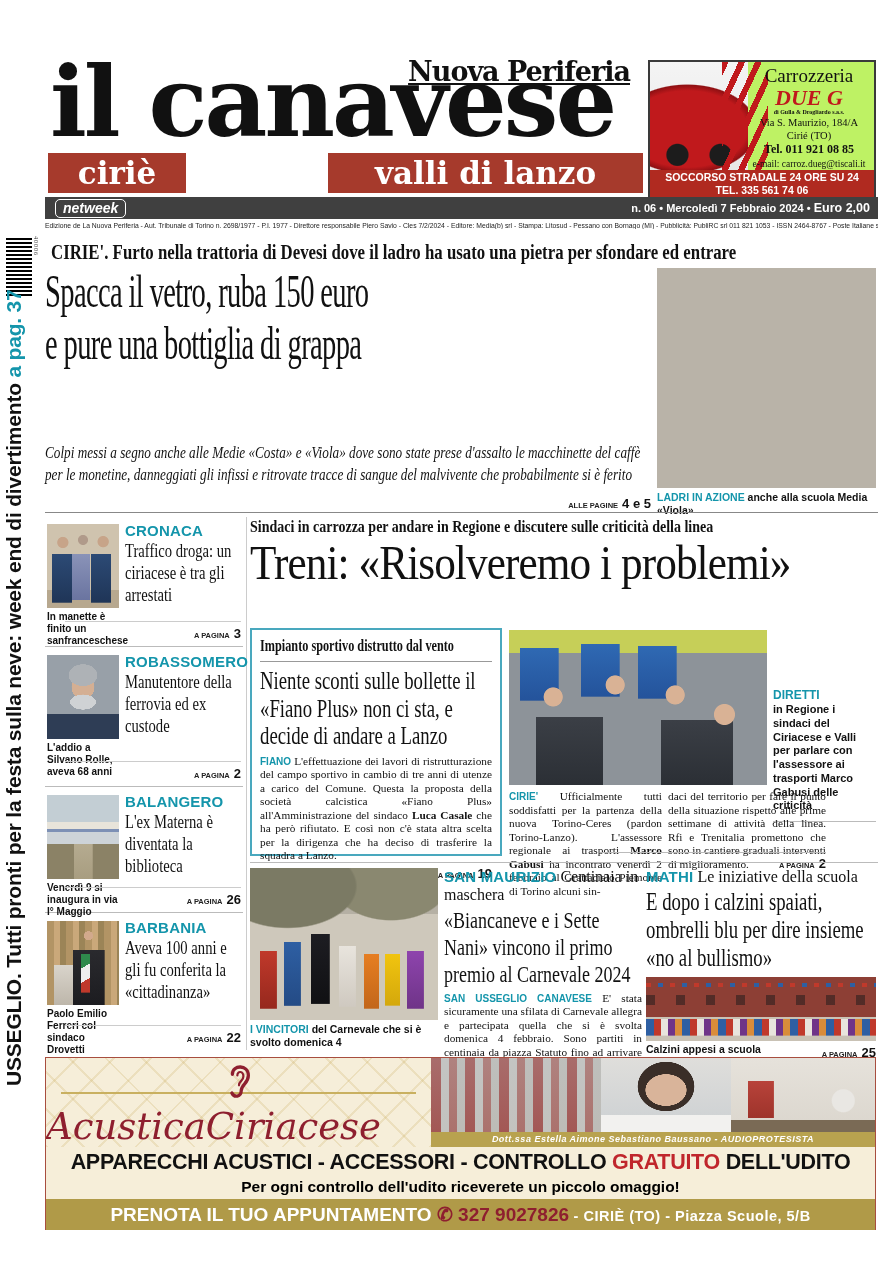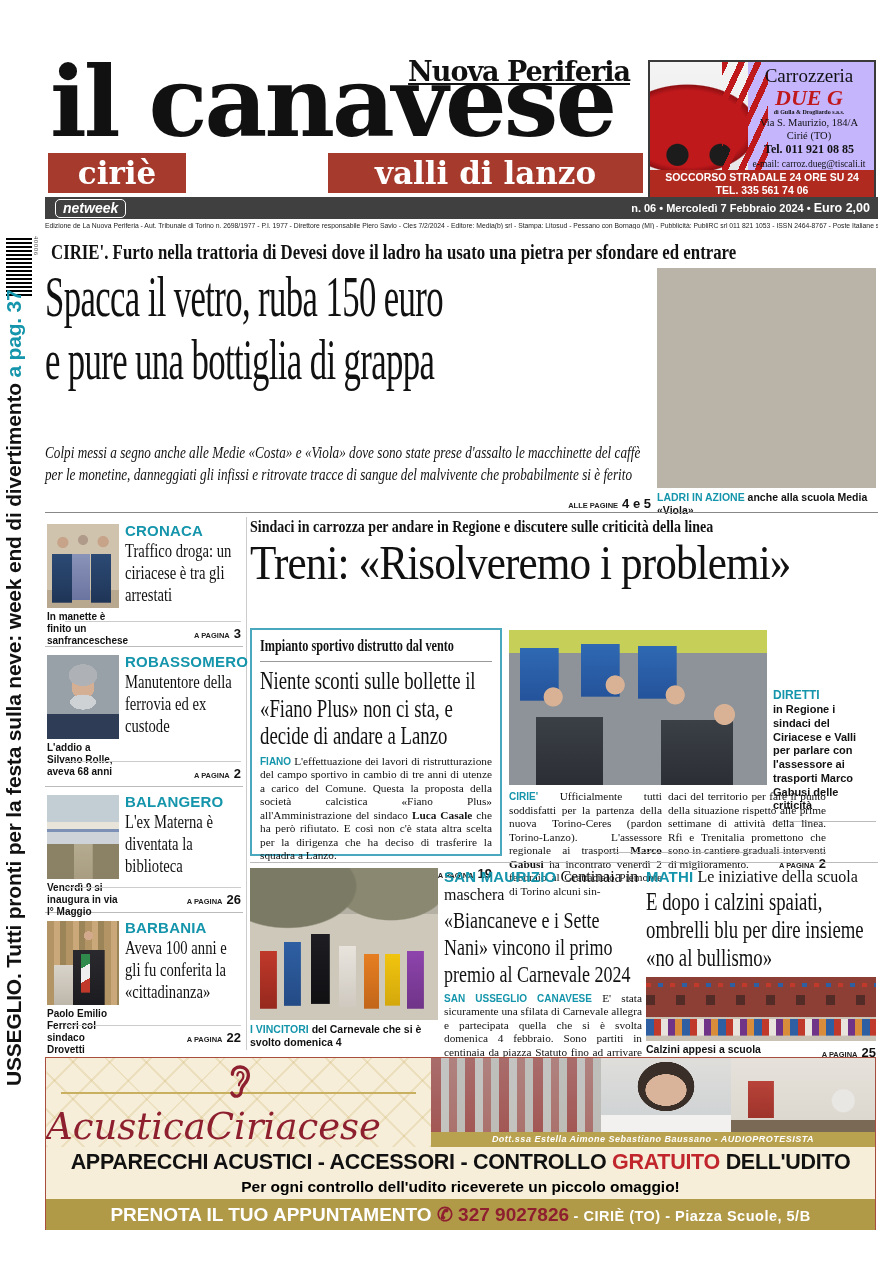--- a/index.html
+++ b/index.html
@@ -26,21 +26,21 @@
   .np{left:300px;top:56px;width:330px;text-align:right;font-family:"DejaVu Serif",serif;
       font-weight:bold;font-size:27px;letter-spacing:-1px;text-decoration:underline;}
   .logo{left:50px;top:56px;font-family:"DejaVu Serif",serif;font-weight:bold;
         font-size:97px;line-height:.95;letter-spacing:-3px;}
   .edbox{background:#a63a2c;color:#fff;font-family:"DejaVu Serif",serif;font-weight:bold;
          font-size:31px;text-align:center;line-height:40px;height:40px;}
   .ed-left{left:48px;top:153px;width:138px;}
   .ed-right{left:328px;top:153px;width:315px;}
 
   
-  .adbox{left:648px;top:60px;width:228px;height:139px;border:2px solid #3a3a3a;background:#c4b5fd;box-sizing:border-box;}
+  .adbox{left:648px;top:60px;width:228px;height:139px;border:2px solid #3a3a3a;background:#bef264;box-sizing:border-box;}
   .ad-car{position:absolute;left:0;top:0;width:98px;height:108px;overflow:hidden;
     background:
       radial-gradient(circle at 28% 86%,#1c1c1c 0 9%,transparent 10%),
       radial-gradient(circle at 72% 86%,#1c1c1c 0 9%,transparent 10%),
       radial-gradient(ellipse 90% 52% at 38% 62%,#c0191c 0 68%,#8f1013 78%,transparent 80%),
       linear-gradient(180deg,#f4f4f4,#e7e7e7);}
   .ad-stripes{position:absolute;left:72px;top:0;width:46px;height:108px;
     background:repeating-linear-gradient(115deg,#c0191c 0 6px,transparent 6px 15px);}
   .ad-text{position:absolute;right:3px;top:3px;width:124px;text-align:center;line-height:1.15;}
   .ad-l1{font-size:19px;}
@@ -58,21 +58,21 @@
   .nwlogo{position:absolute;left:10px;top:2px;color:#fff;font-family:"Liberation Sans",sans-serif;
     font-weight:bold;font-style:italic;font-size:14px;border:1.5px solid #fff;border-radius:5px;padding:0 7px 1px;}
   .nwinfo{position:absolute;right:8px;top:4px;color:#fff;font-family:"Liberation Sans",sans-serif;
     font-weight:bold;font-size:11px;}
   .nwprice{font-size:12.5px;}
   .fineprint{left:45px;top:222px;width:833px;font-family:"Liberation Sans",sans-serif;font-size:6.8px;
     color:#222;white-space:nowrap;overflow:hidden;}
 
   
   .kicker1{left:51px;top:241px;width:833px;font-weight:bold;font-size:20px;}
-  .headline1{left:45px;top:266px;width:600px;font-size:56px;line-height:1.12;letter-spacing:-1px;}
+  .headline1{left:45px;top:266px;width:600px;font-size:46px;line-height:1.12;letter-spacing:-1px;}
   .deck{left:45px;top:442px;width:608px;font-style:italic;font-size:16.5px;line-height:1.35;}
   .pages-ref{text-align:right;}
   .pg-label{font-family:"Liberation Sans",sans-serif;font-weight:bold;font-size:7.5px;color:#222;}
   .pg-num{font-family:"Liberation Sans",sans-serif;font-weight:bold;font-size:13px;color:#111;}
   .pages1{left:45px;top:494px;width:606px;}
   .cap{font-family:"Liberation Sans",sans-serif;font-weight:bold;font-size:10.5px;line-height:1.2;color:#111;}
   .cap-main{left:657px;top:491px;width:221px;}
   .rule-main{left:45px;top:512px;width:833px;border-top:1.5px solid #888;}
 
   

